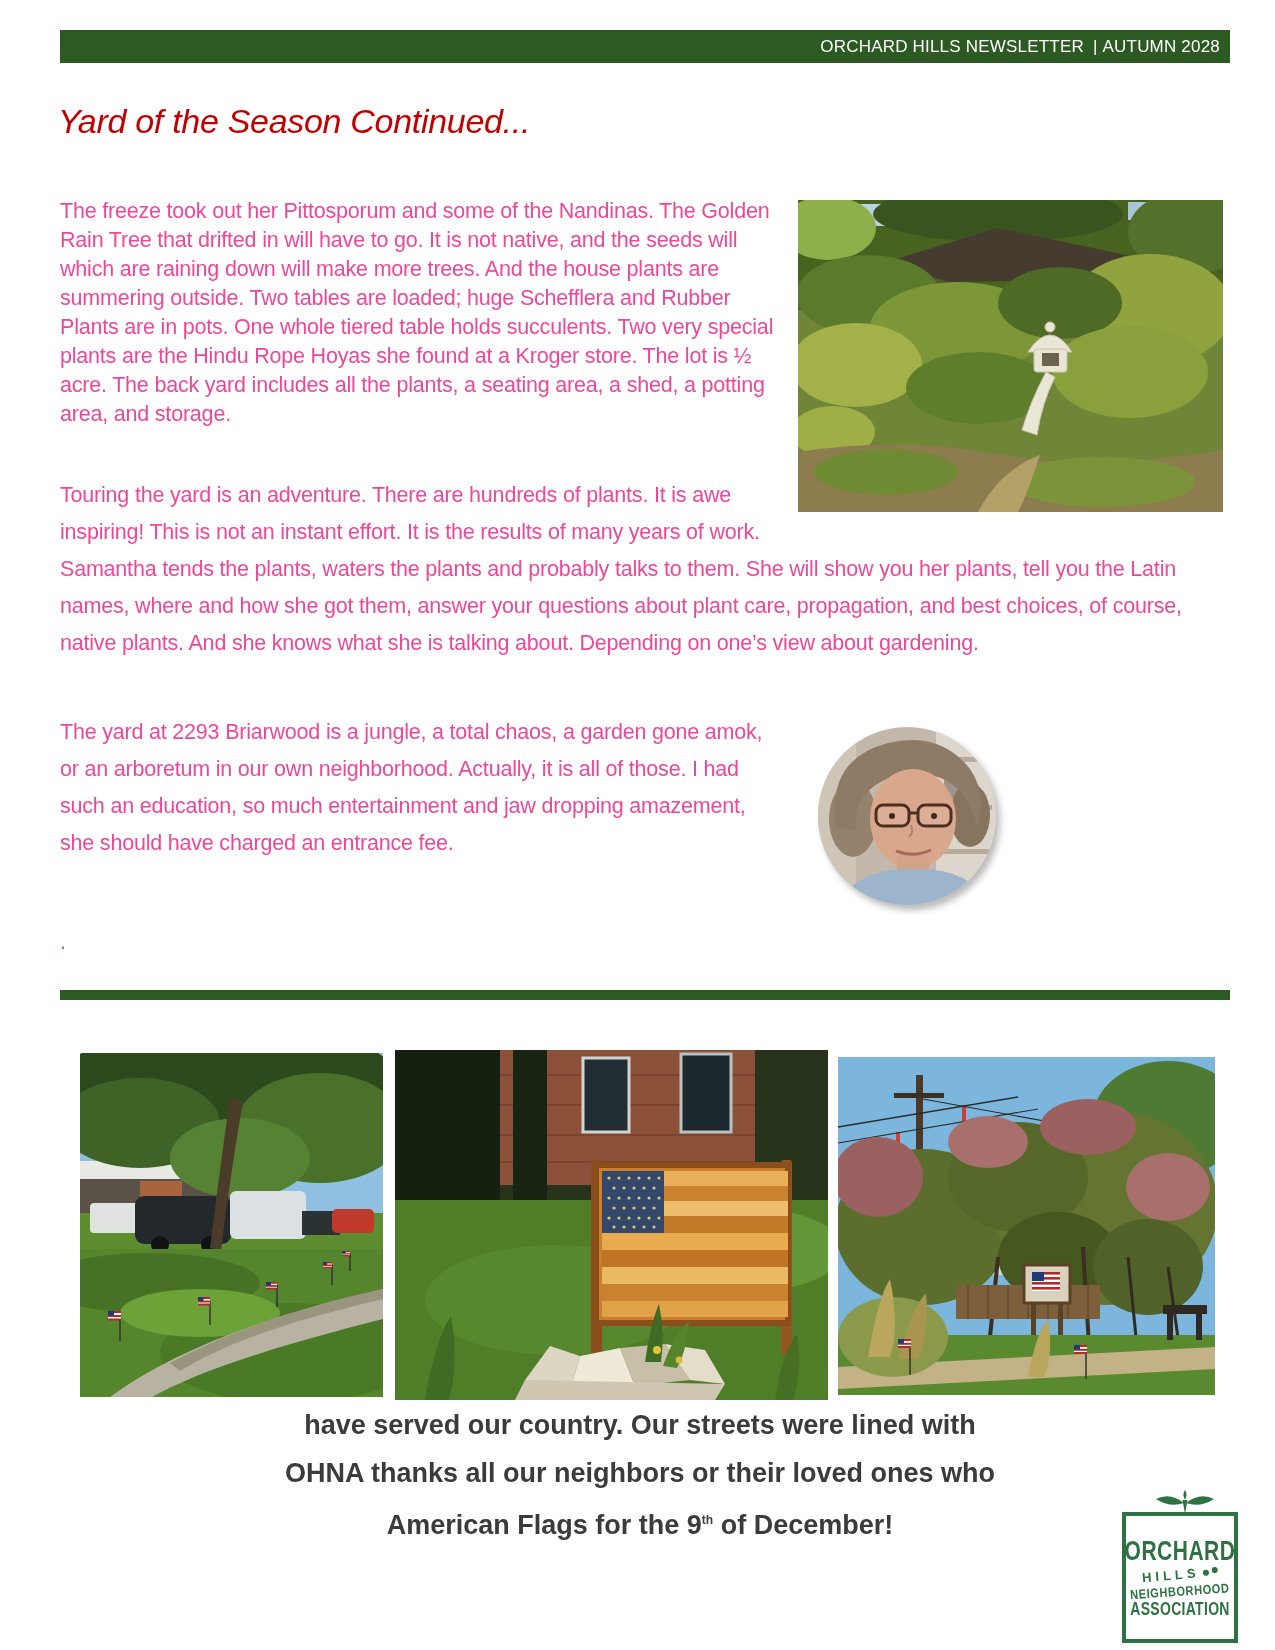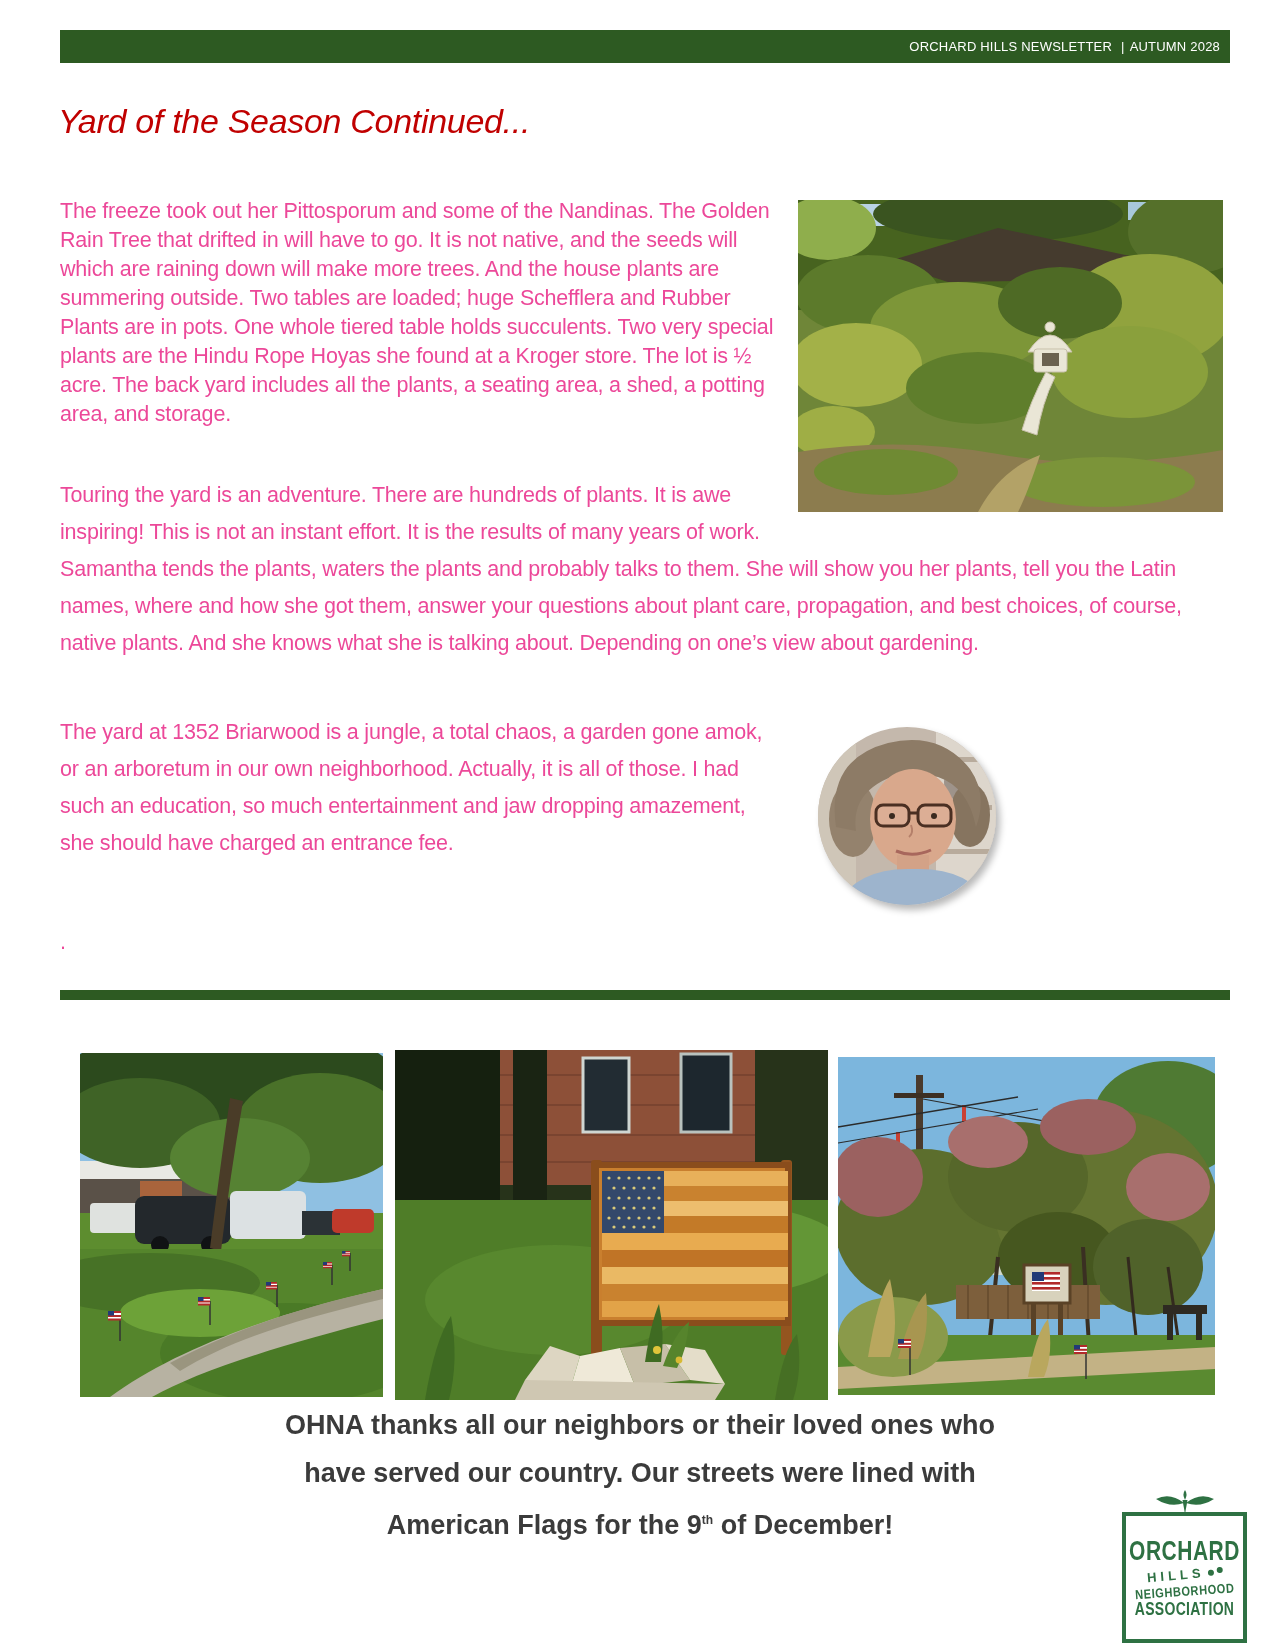--- a/index.html
+++ b/index.html
@@ -4,21 +4,21 @@
 <title>Orchard Hills Newsletter</title>
 <style>
   html,body { margin:0; padding:0; background:#ffffff; }
   .page { position:relative; width:1275px; height:1650px; background:#ffffff;
           font-family:"Liberation Sans", sans-serif; overflow:hidden; }
   p { margin:0; }
 
   .header-bar { position:absolute; left:60px; top:30px; width:1170px; height:33px;
     background:#2D5A22; color:#ffffff; display:flex; align-items:center;
     justify-content:flex-end; padding-right:10px; box-sizing:border-box;
-    font-size:13px; letter-spacing:0.2px; }
+    font-size:17px; letter-spacing:0.2px; }
   .hdr-sep { margin:0 5px 0 9px; font-weight:300; }
 
   .heading { position:absolute; left:58px; top:102px; margin:0;
     font-size:34px; font-weight:400; color:#C00000; letter-spacing:-0.3px;font-style:italic; }
 
   .para { color:#ec4899; font-size:21.5px; letter-spacing:-0.2px; }
   .p1 { position:absolute; left:60px; top:197px; width:720px; line-height:29px; }
   .p2wrap { position:absolute; left:60px; top:477px; width:1125px; }
   .p2 { line-height:37px; }
   .p2spacer { float:right; width:420px; height:38px; }
@@ -38,21 +38,21 @@
   .photo2 { left:395px; top:1050px; width:433px; height:350px; }
   .photo3 { left:838px; top:1057px; width:377px; height:338px; }
   .photo svg, .garden-photo svg, .author-photo svg { display:block; width:100%; height:100%; }
 
   .footer-text { position:absolute; left:230px; top:1402px; width:820px;
     text-align:center; font-weight:bold; font-size:27px; color:#3B3B3B; line-height:47.5px; }
   .footer-text sup { font-size:12px; }
 
   .logo-wrap { position:absolute; left:1122px; top:1490px; width:127px; height:153px; }
   .logo-sprout { position:absolute; top:0; left:30px; width:66px; height:24px; }
-  .logo-box { position:absolute; top:22px; left:0; width:125px; height:131px;
+  .logo-box { position:absolute; top:22px; left:0; width:116px; height:131px;
     border:4px solid #2E7143; box-sizing:border-box; color:#2E7143;
     display:flex; flex-direction:column; align-items:center; justify-content:center; }
   .logo-orchard { font-size:21px; font-weight:bold; transform:scaleY(1.35); letter-spacing:0.5px; }
   .logo-hills-row { display:flex; align-items:center; gap:3px; margin-top:4px; transform:rotate(-5deg); }
   .logo-hills { font-size:13px; font-weight:bold; letter-spacing:4px; }
   .tree-dot { width:6px; height:6px; border-radius:50%; background:#2E7143; display:inline-block; }
   .td2 { margin-top:-4px; }
   .logo-neigh { font-size:11px; font-weight:bold; letter-spacing:0.6px; margin-top:3px;
     transform:rotate(-4deg) scaleY(1.2); }
   .logo-assoc { font-size:14px; font-weight:bold; letter-spacing:0.3px; margin-top:4px; transform:scaleY(1.3); }
@@ -102,21 +102,21 @@
       <ellipse cx="305" cy="282" rx="92" ry="25" fill="#7b9439"></ellipse>
       <path d="M180 312 q22 -42 62 -57 q-12 37 -22 57 Z" fill="#b3a267"></path>
     </svg>
   </div>
 
   <div class="p2wrap">
     <div class="p2spacer"></div>
     <p class="para p2">Touring the yard is an adventure. There are hundreds of plants. It is awe inspiring! This is not an instant effort. It is the results of many years of work. Samantha tends the plants, waters the plants and probably talks to them. She will show you her plants, tell you the Latin names, where and how she got them, answer your questions about plant care, propagation, and best choices, of course, native plants. And she knows what she is talking about. Depending on one’s view about gardening.</p>
   </div>
 
-  <p class="para p3">The yard at 1352 Briarwood is a jungle, a total chaos, a garden gone amok, or an arboretum in our own neighborhood. Actually, it is all of those. I had such an education, so much entertainment and jaw dropping amazement, she should have charged an entrance fee.</p>
+  <p class="para p3">The yard at 2293 Briarwood is a jungle, a total chaos, a garden gone amok, or an arboretum in our own neighborhood. Actually, it is all of those. I had such an education, so much entertainment and jaw dropping amazement, she should have charged an entrance fee.</p>
 
   <div class="author-photo">
     <svg viewBox="0 0 178 178" preserveAspectRatio="none">
       <rect width="178" height="178" fill="#c4b8ac"></rect>
       <rect x="118" width="60" height="178" fill="#ddd6cc"></rect>
       <rect x="122" y="30" width="52" height="5" fill="#b8ab9c"></rect>
       <rect x="122" y="78" width="52" height="5" fill="#b8ab9c"></rect>
       <rect x="122" y="122" width="52" height="5" fill="#b8ab9c"></rect>
       <ellipse cx="140" cy="55" rx="14" ry="18" fill="#9e938a"></ellipse>
       <rect x="0" width="38" height="178" fill="#cfc6b8"></rect>
@@ -384,22 +384,22 @@
             <rect width="13" height="2" fill="#b22a2a"></rect>
             <rect width="13" height="2" y="3.8" fill="#b22a2a"></rect>
             <rect width="13" height="2" y="7" fill="#b22a2a"></rect>
             <rect width="6" height="4.5" fill="#223a77"></rect>
           </g>
       </g>
     </svg>
   </div>
 
   <div class="footer-text">
+    <div>have served our country. Our streets were lined with</div>
     <div>OHNA thanks all our neighbors or their loved ones who</div>
-    <div>have served our country. Our streets were lined with</div>
     <div><span>American Flags for the 9</span><sup>th</sup><span> of December!</span></div>
   </div>
 
   <div class="logo-wrap">
     <svg class="logo-sprout" viewBox="0 0 66 24">
       <g fill="#2E7143">
         <path d="M33 24 L30.5 10 L35.5 10 Z"></path>
         <path d="M32 13 Q18 2 4 9 Q18 18 32 13 Z"></path>
         <path d="M34 13 Q48 2 62 9 Q48 18 34 13 Z"></path>
         <path d="M33 10 Q30 4 33 0 Q36 4 33 10 Z"></path>

